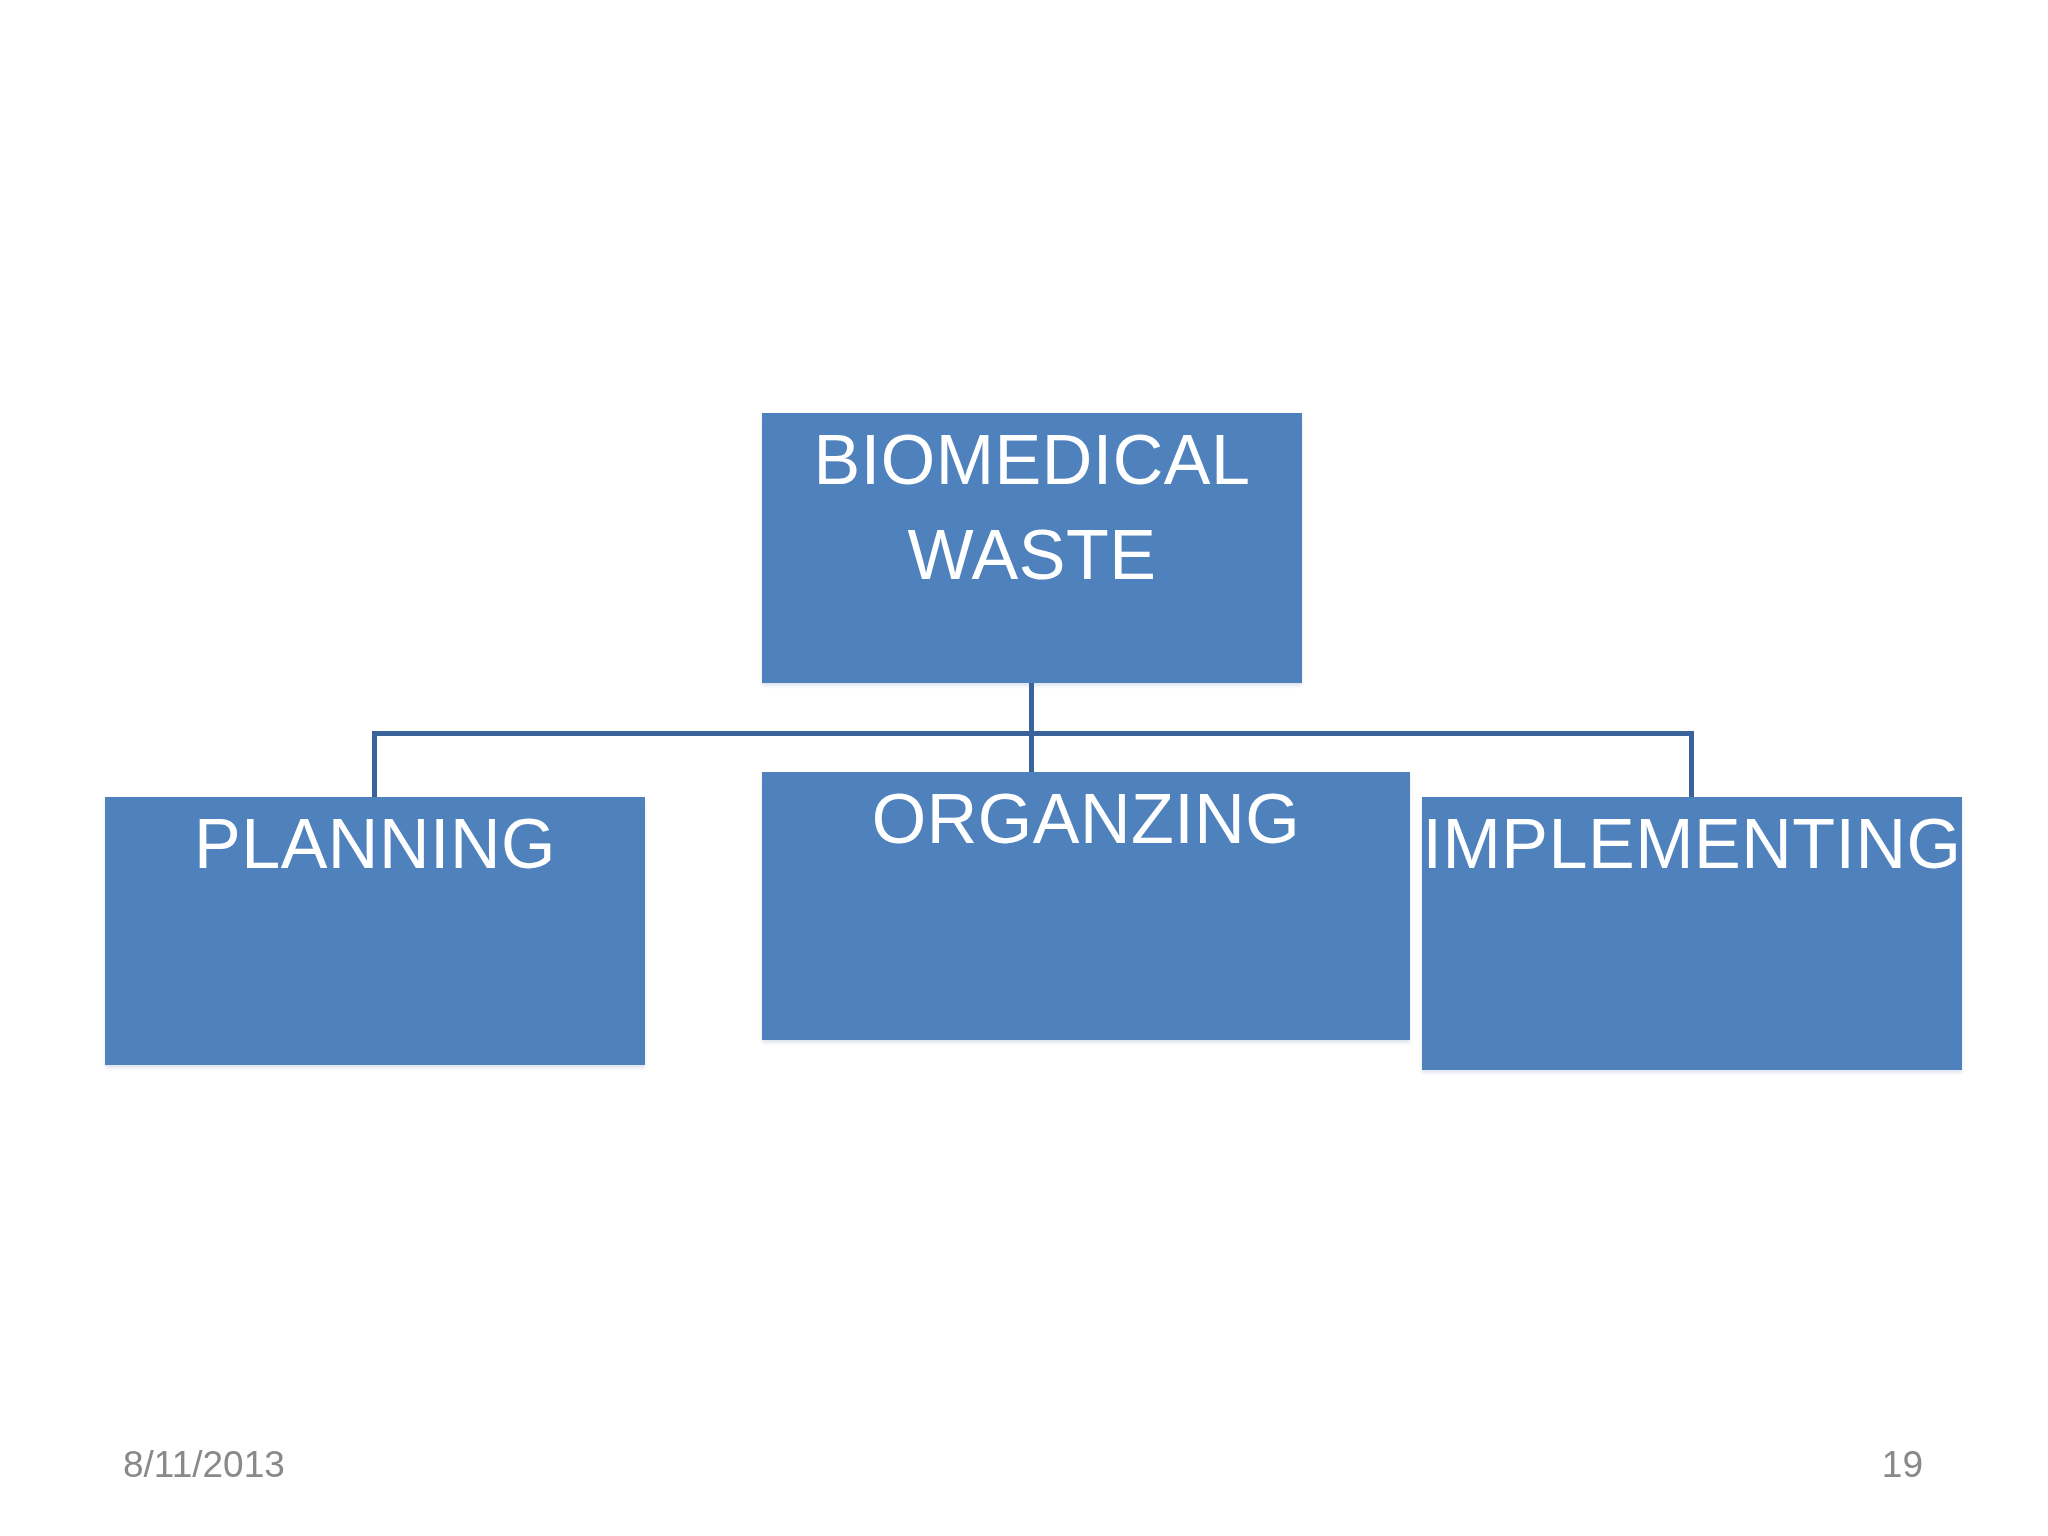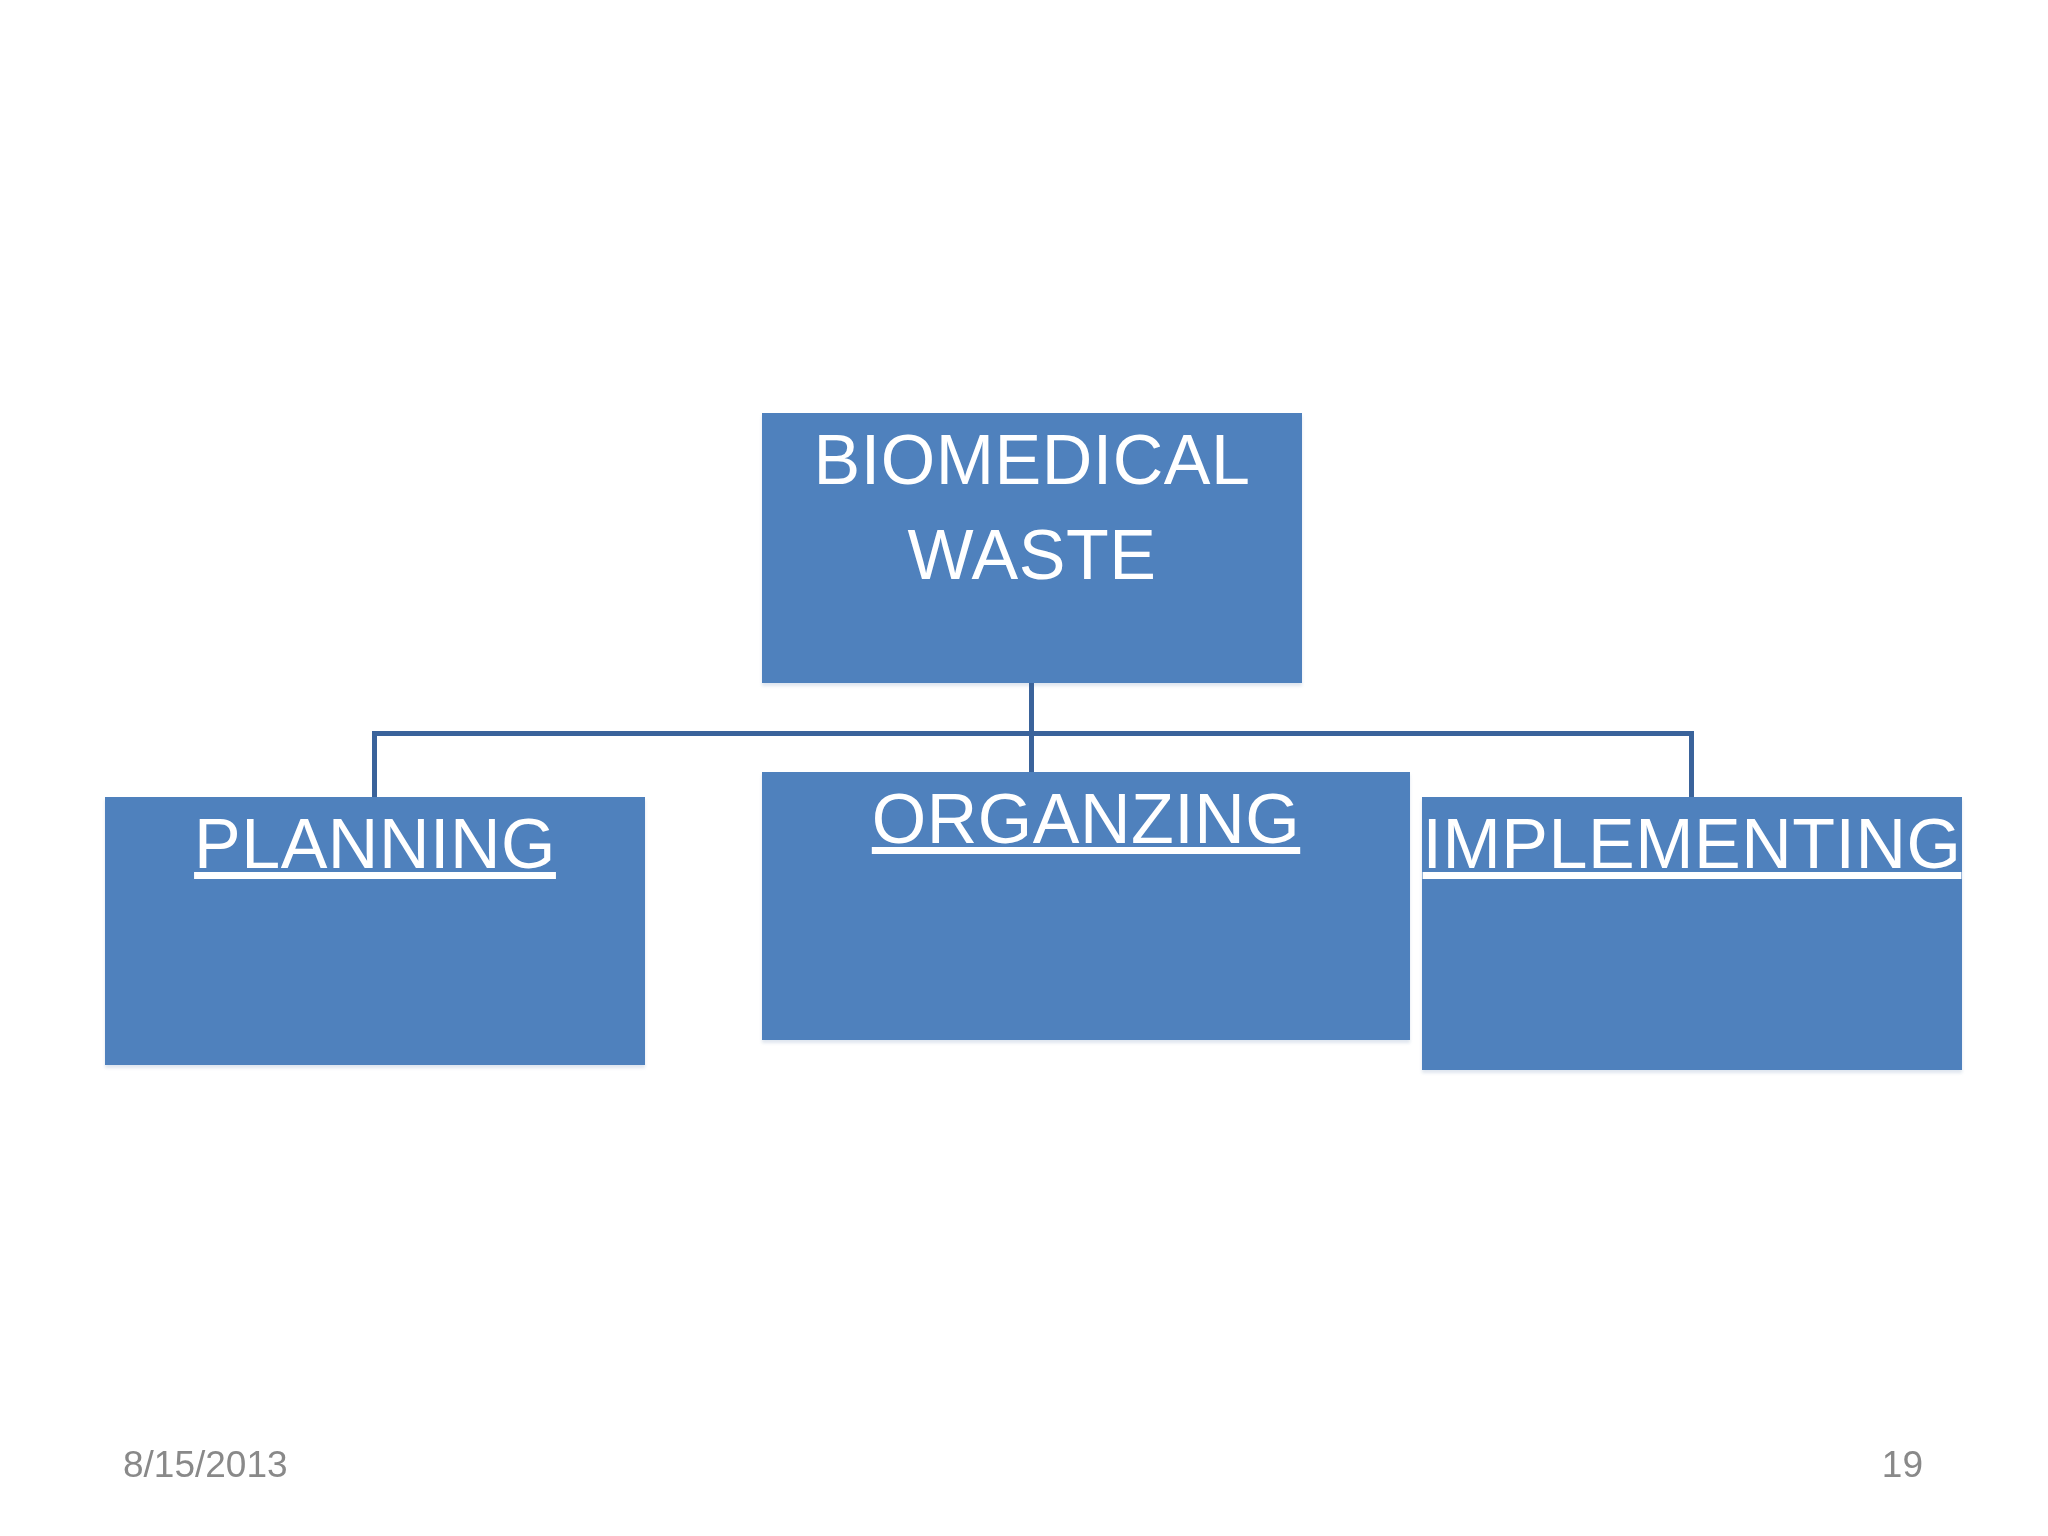--- a/index.html
+++ b/index.html
@@ -36,21 +36,20 @@
     width: 540px;
     height: 270px;
     padding: 0;
   }
   .node-root .node-label {
     padding: 0 30px;
   }
   .node-child .node-label {
     white-space: nowrap;
     padding: 0 4px;
-    text-decoration: underline;
   }
   .node-planning {
     left: 105px;
     top: 797px;
     width: 540px;
     height: 268px;
   }
   .node-organzing {
     left: 762px;
     top: 772px;
@@ -126,16 +125,16 @@
   </div>
 
   <div class="node node-child node-organzing">
     <span class="node-label">ORGANZING</span>
   </div>
 
   <div class="node node-child node-implementing">
     <span class="node-label">IMPLEMENTING</span>
   </div>
 
-  <div class="footer-date">8/15/2013</div>
+  <div class="footer-date">8/11/2013</div>
   <div class="footer-page">19</div>
 
 </div>
 
 </body></html>

